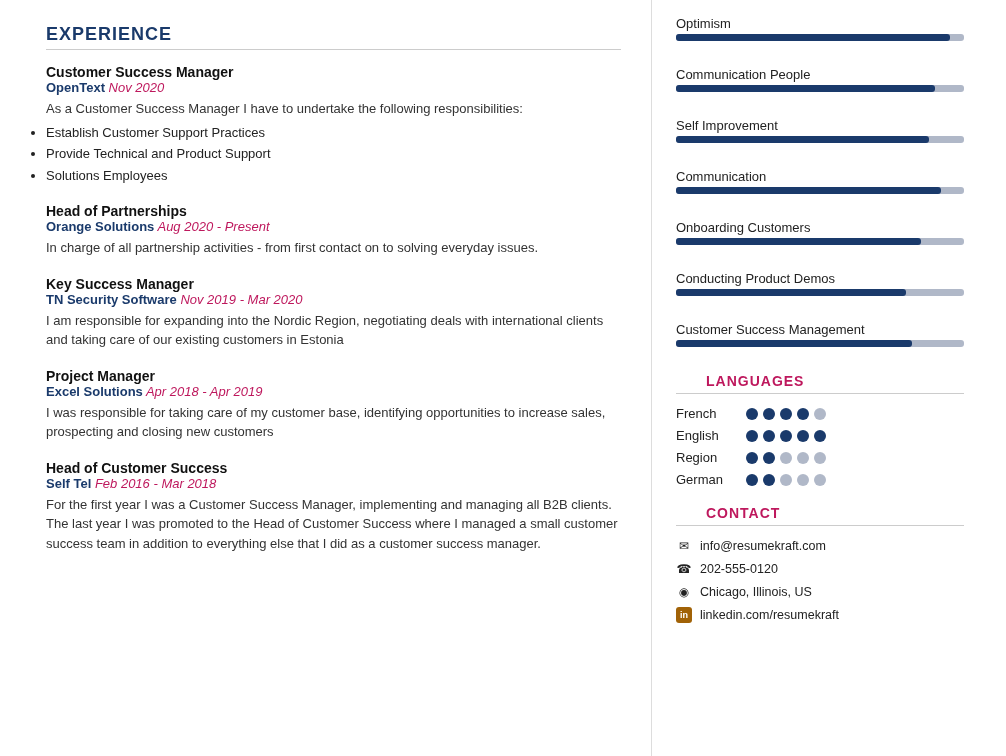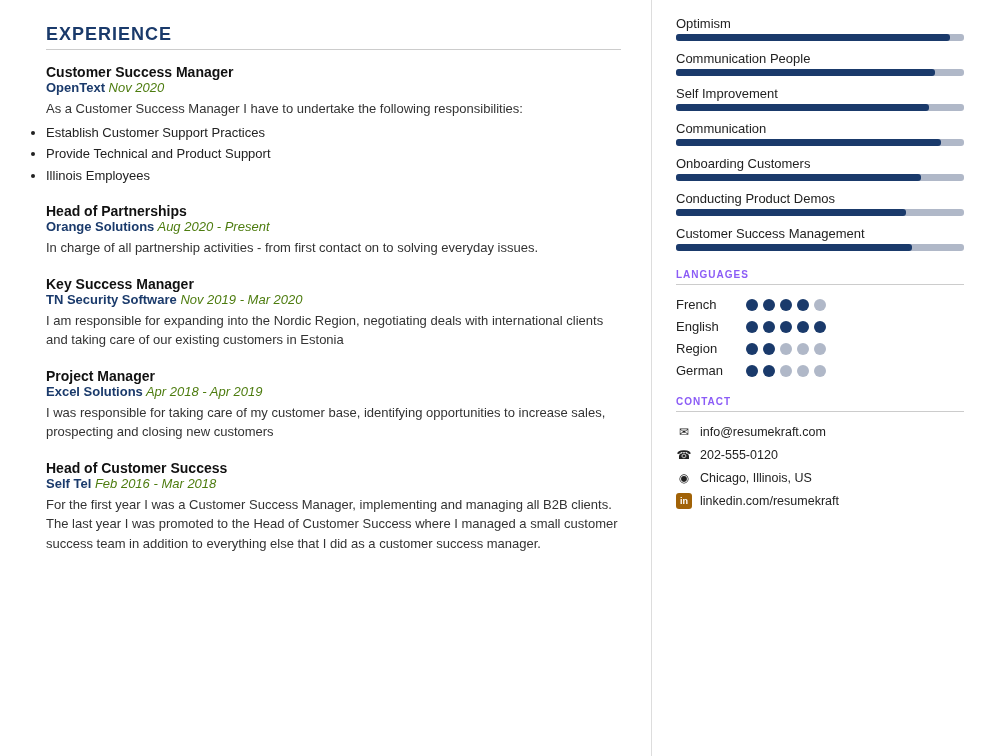--- a/index.html
+++ b/index.html
@@ -43,65 +43,66 @@
       font-size: 14px;
       color: #111;
     }
     .job-company {
       font-weight: bold;
       color: #1a3a6b;
       font-size: 13px;
     }
     .job-dates {
       font-style: italic;
-      color: #4d7c0f;
+      color: #be185d;
       font-weight: normal;
     }
     .job-desc {
       margin-top: 4px;
       color: #333;
       line-height: 1.5;
     }
     .job-bullets {
       margin-top: 4px;
     }
     .job-bullets li {
       margin-bottom: 2px;
       line-height: 1.5;
     }
     
     .skills-section {
       margin-bottom: 18px;
     }
     .skill-item {
-      margin-bottom: 10px;
+      margin-bottom: 26px;
     }
     .skill-label {
       font-size: 13px;
       color: #222;
       margin-bottom: 3px;
     }
     .skill-bar-bg {
       background: #b0b8c8;
       height: 7px;
       border-radius: 3px;
       width: 100%;
     }
     .skill-bar-fill {
       background: #1a3a6b;
       height: 7px;
       border-radius: 3px;
     }
     .right-section-title {
-      font-size: 10px;
+      font-size: 14px;
       font-weight: bold;
-      color: #8b5cf6;
+      color: #be185d;
       text-transform: uppercase;
       letter-spacing: 1px;
       margin-bottom: 4px;
+      margin-left: 30px;
     }
     .right-section-divider {
       border: none;
       border-top: 1.5px solid #ccc;
       margin-bottom: 12px;
     }
     
     .languages-section {
       margin-bottom: 18px;
     }
@@ -157,21 +158,21 @@
   <hr class="section-divider">
 
   <div id="jobs-container">
       <div class="job-block">
         <div class="job-title">Customer Success Manager</div>
         <div><span class="job-company">OpenText</span><span class="job-dates">  Nov 2020</span></div>
         <div class="job-desc">As a Customer Success Manager I have to undertake the following responsibilities:</div>
         <ul class="job-bullets">
           <li>Establish Customer Support Practices</li>
           <li>Provide Technical and Product Support</li>
-          <li>Illinois Employees</li>
+          <li>Solutions Employees</li>
         </ul>
       </div>
       <div class="job-block">
         <div class="job-title">Head of Partnerships</div>
         <div><span class="job-company">Orange Solutions</span><span class="job-dates">  Aug 2020 - Present</span></div>
         <div class="job-desc">In charge of all partnership activities - from first contact on to solving everyday issues.</div>
       </div>
       <div class="job-block">
         <div class="job-title">Key Success Manager</div>
         <div><span class="job-company">TN Security Software</span><span class="job-dates">  Nov 2019 - Mar 2020</span></div>

